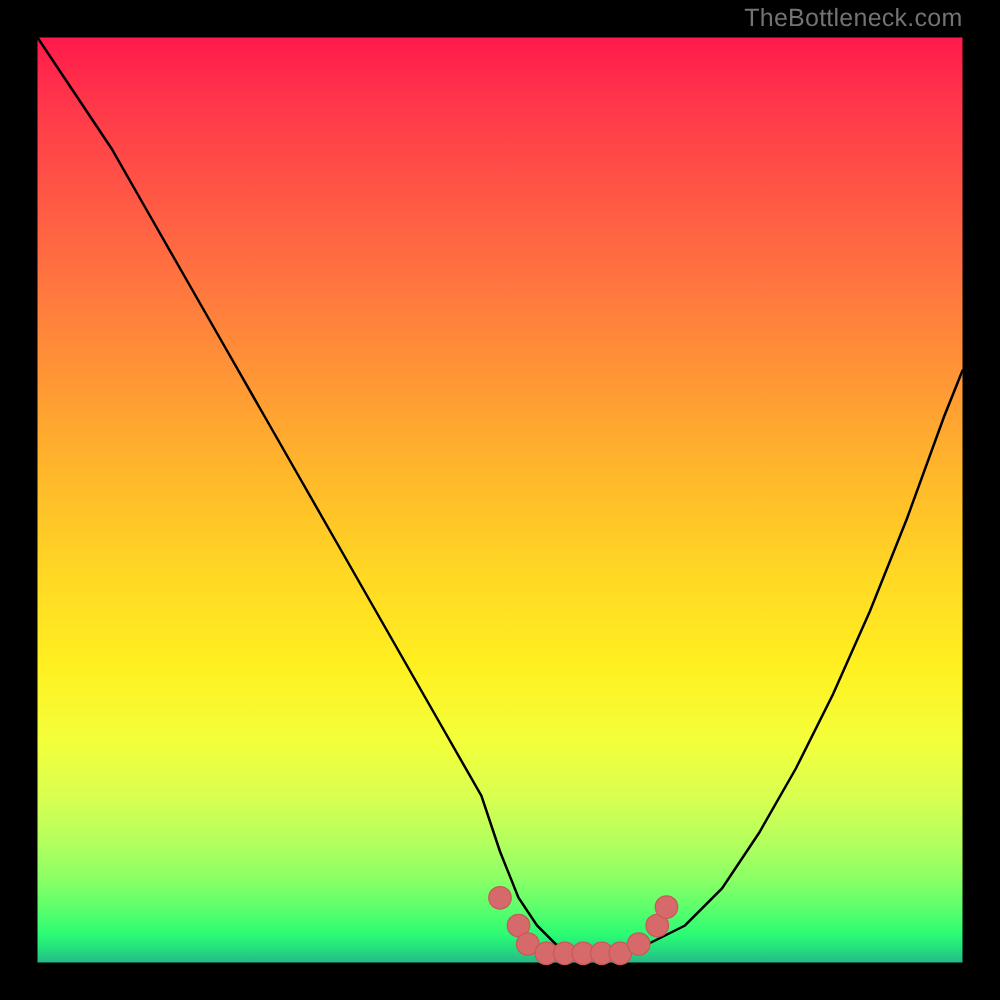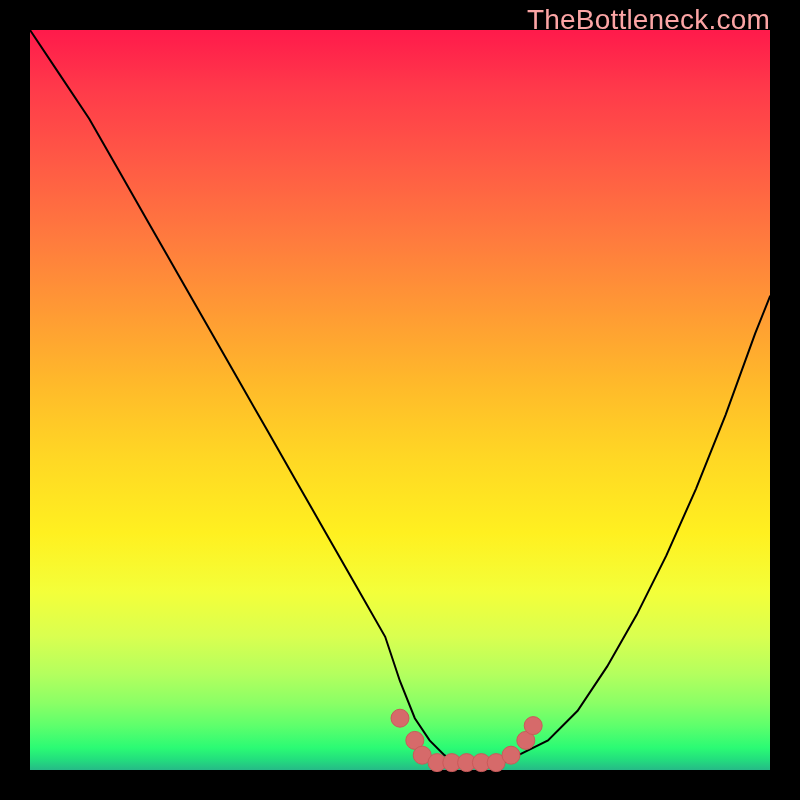--- a/index.html
+++ b/index.html
@@ -43,22 +43,22 @@
       #5eff6c 94%,
       #2bfb74 97%,
       #23e07d 98.5%,
       #26b987 100%
     );
   }
   .watermark {
     position: absolute;
     top: 4px;
     right: 30px;
-    color: #fca5a5;
-    font-size: 28px;
+    color: #737373;
+    font-size: 20px;
     font-weight: 500;
     letter-spacing: 0.2px;
     user-select: none;
   }
   svg.curve {
     position: absolute;
     left: 0;
     top: 0;
     width: 740px;
     height: 740px;

